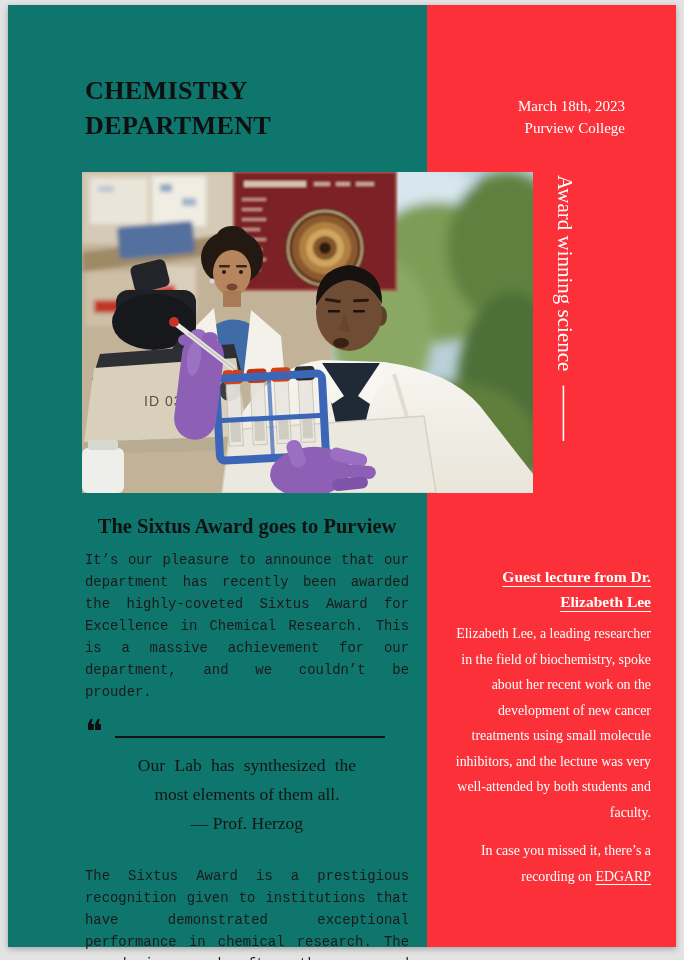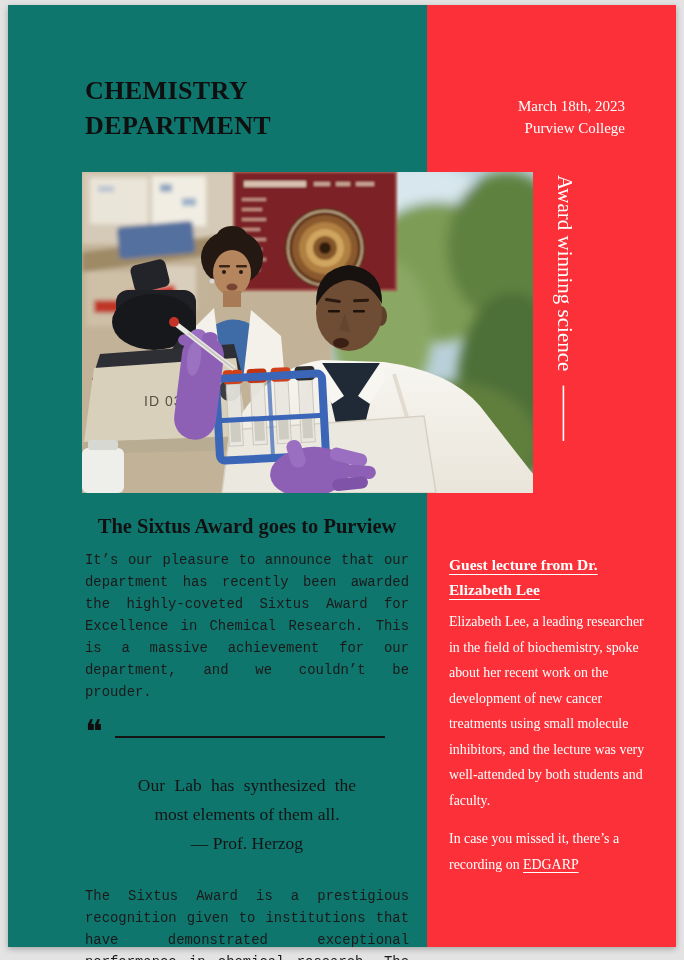--- a/index.html
+++ b/index.html
@@ -53,24 +53,24 @@
   .para { font-size:13.9px; line-height:22px; text-align:justify;font-family:Liberation Mono, monospace; }
   .para2 { margin-top:27px; }
 
   .quote { margin-top:14px; }
   .quote-rule-row { display:flex; align-items:flex-end; width:300px; }
   .quote-mark {
     font-family:"DejaVu Sans", sans-serif; font-size:33px; line-height:30px;
     color:#0d0d0d; flex:0 0 auto;
   }
   .rule { flex:1; height:2px; background:#141414; margin:0 0 9px 12px; }
-  .quote-text { margin-top:24px; text-align:center; font-size:17.5px; line-height:29px; color:#141414; }
+  .quote-text { margin-top:4px; text-align:center; font-size:17.5px; line-height:29px; color:#141414; }
   .q1 { word-spacing:5px; }
 
-  .guest { position:absolute; left:441px; top:548px; width:202px; color:#fff; z-index:2; }
+  .guest { position:absolute; left:441px; top:560px; width:202px; color:#fff; z-index:2;text-align:right; }
   .guest h2 {
     font-size:15.5px; font-weight:700; line-height:24.5px; margin:0 0 7px;
     text-decoration:underline; text-underline-offset:3.5px;
   }
   .guest-body { font-size:13.9px; line-height:25.5px;font-family:Liberation Serif, serif; }
   .guest-followup { font-size:13.9px; line-height:25.5px; margin-top:13px; }
   .edgarp { color:#fff; text-underline-offset:3px; cursor:pointer; }
 </style>
 </head>
 <body>

